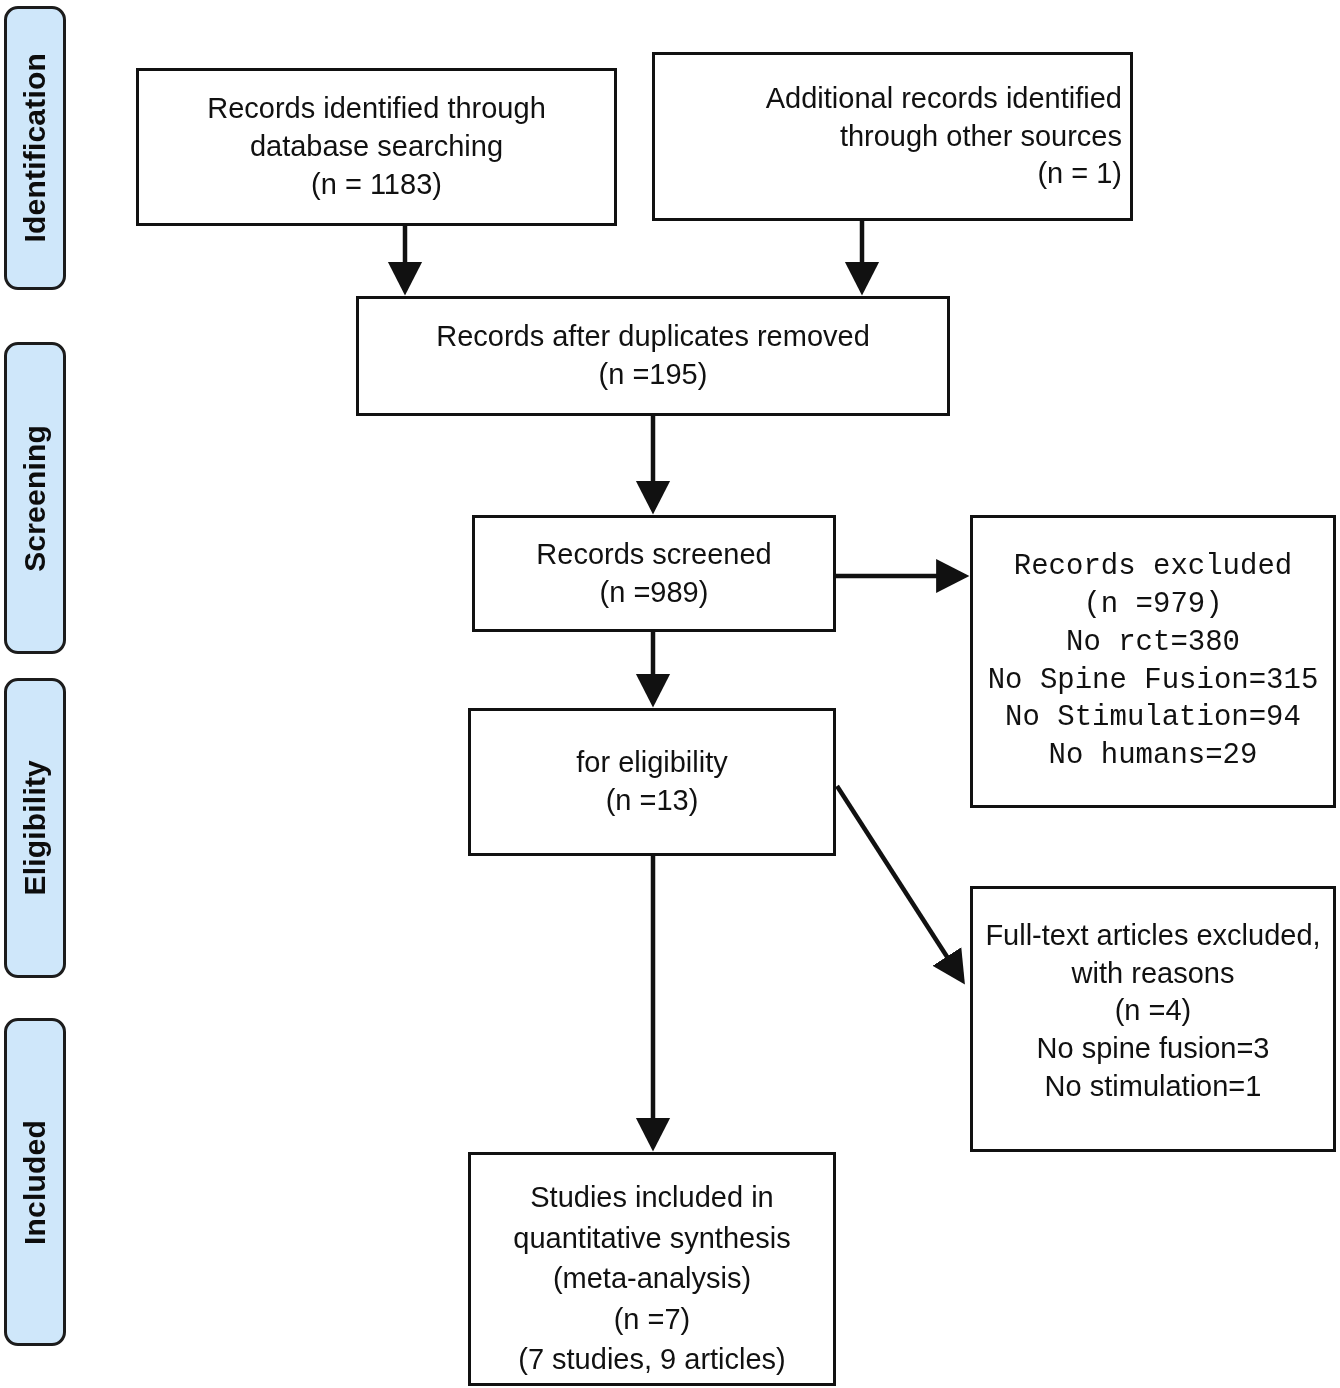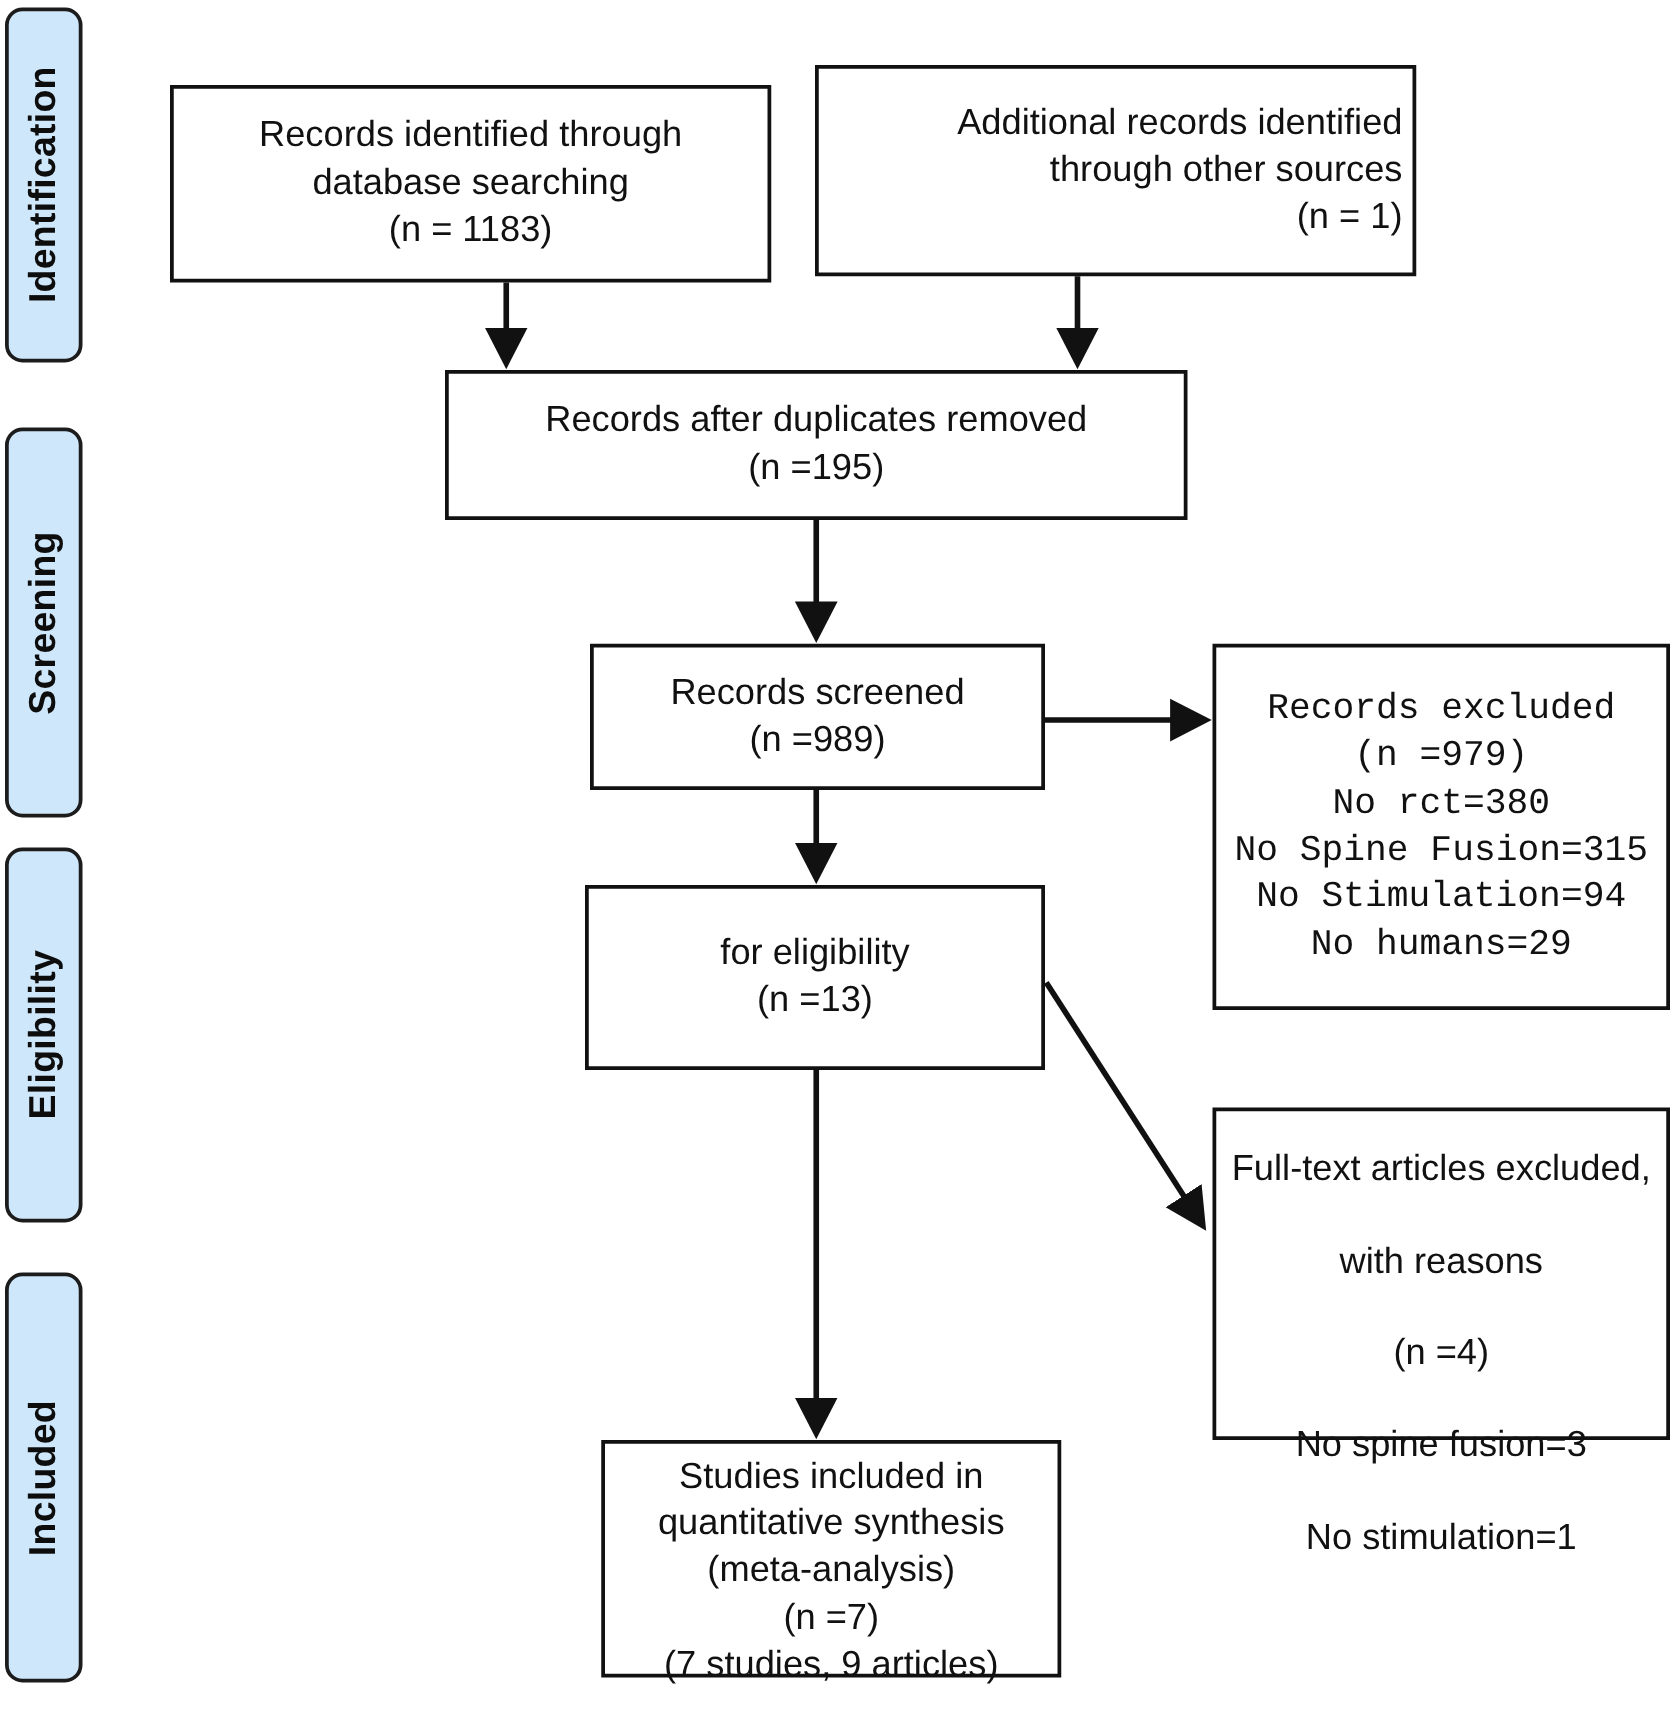--- a/index.html
+++ b/index.html
@@ -137,29 +137,29 @@
     <span class="line">No Spine Fusion=315</span>
     <span class="line">No Stimulation=94</span>
     <span class="line">No humans=29</span>
   </div>
 
   <div class="node" style="left:468px; top:708px; width:368px; height:148px;">
     <span class="line">for eligibility</span>
     <span class="line">(n =13)</span>
   </div>
 
-  <div class="node" style="left:970px; top:886px; width:366px; height:266px; justify-content:flex-start; padding-top:28px;gap:36px;">
+  <div class="node" style="left:970px; top:886px; width:366px; height:266px; justify-content:flex-start; padding-top:28px;">
     <span class="line">Full-text articles excluded,</span>
     <span class="line">with reasons</span>
     <span class="line">(n =4)</span>
     <span class="line">No spine fusion=3</span>
     <span class="line">No stimulation=1</span>
   </div>
 
-  <div class="node" style="left:481px; top:1152px; width:368px; height:190px; justify-content:center; padding-top:24px;">
+  <div class="node" style="left:468px; top:1152px; width:368px; height:234px; justify-content:space-between; padding-top:24px;">
     <span class="line">Studies included in</span>
     <span class="line">quantitative synthesis</span>
     <span class="line">(meta-analysis)</span>
     <span class="line">(n =7)</span>
     <span class="line">(7 studies, 9 articles)</span>
   </div>
 
 </div>
 
 </body></html>

